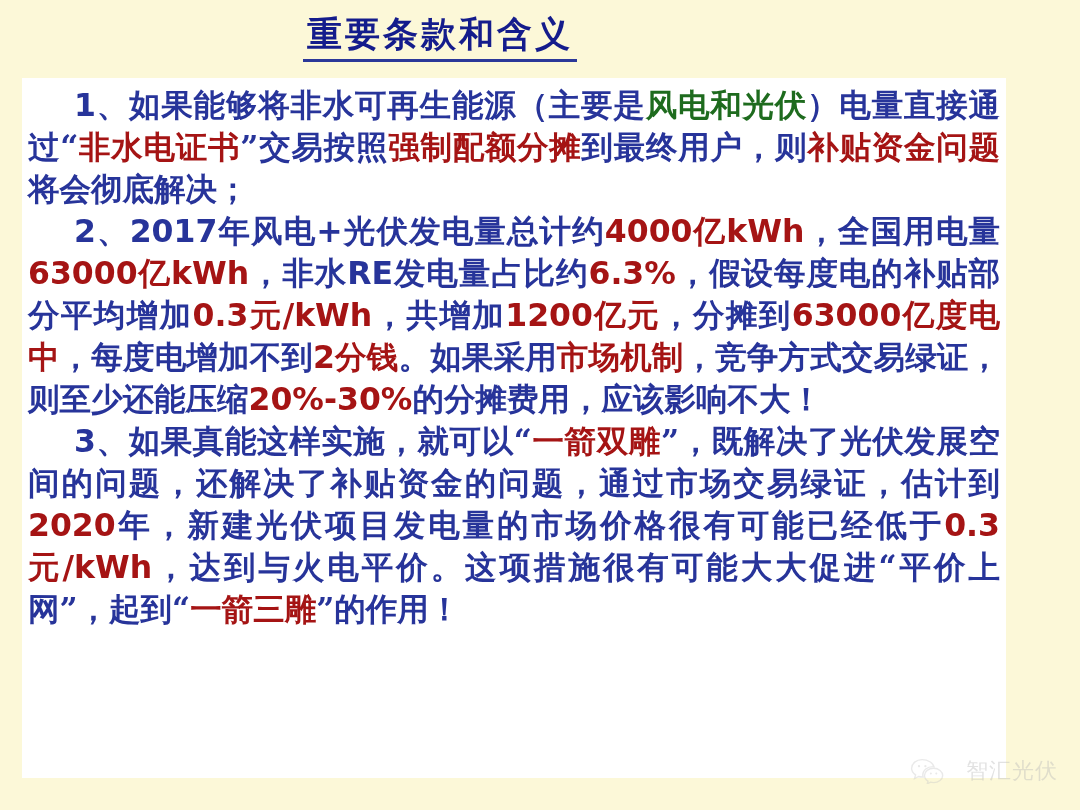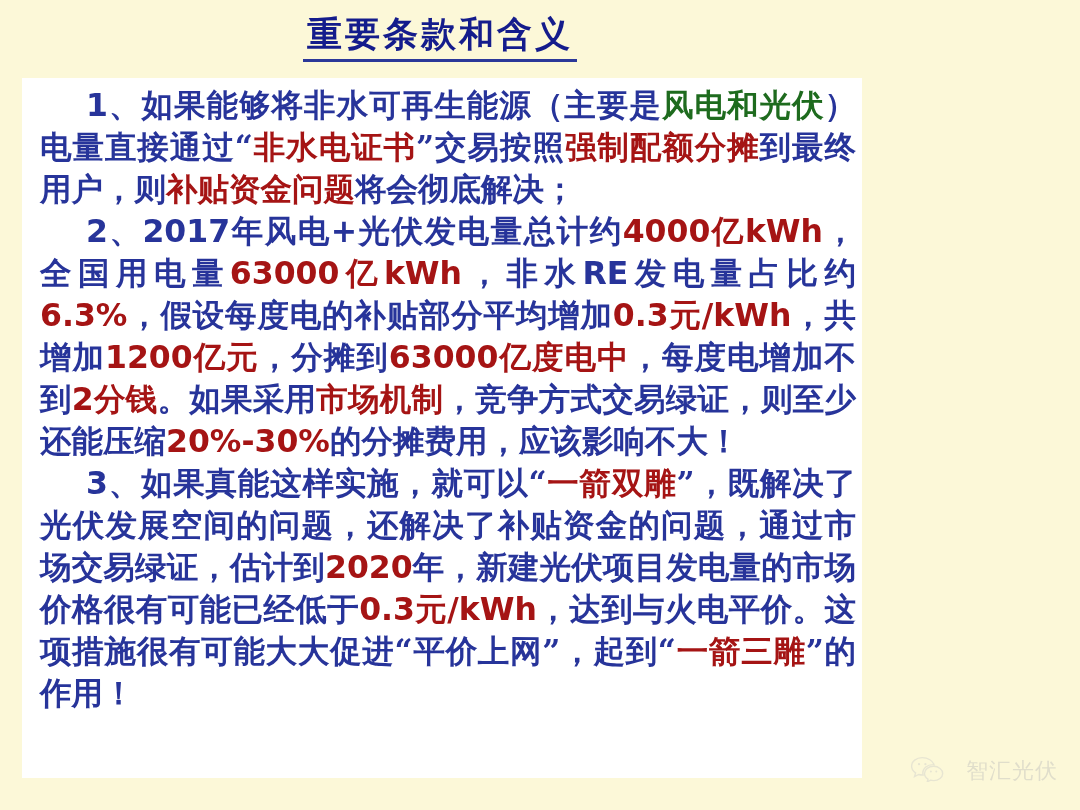--- a/index.html
+++ b/index.html
@@ -37,25 +37,25 @@
     line-height: 1.25;
     border-bottom: 3px solid #2B3899;
     padding: 0 4px 3px 4px;
     font-family: "DejaVu Serif", "Liberation Serif", serif;
   }
   
   #body-panel {
     position: absolute;
     left: 22px;
     top: 78px;
-    width: 840px;
+    width: 984px;
     height: 700px;
     background: #FFFFFF;
     box-sizing: border-box;
-    padding: 6px 6px 0 18px;
+    padding: 6px 6px 0 6px;
     overflow: hidden;
   }
   .para {
     color: #27349A;
     font-size: 31.5px;
     line-height: 42px;
     letter-spacing: 0px;
     text-align: justify;
     text-justify: inter-ideograph;
     margin: 0;
@@ -70,20 +70,21 @@
   .red   { color: #A51414; }
   .green { color: #1E6B1E; }
   .blue  { color: #27349A; }
   .ul    { text-decoration: underline; text-decoration-thickness: 2px; }
   
   #watermark {
     position: absolute;
     right: 22px;
     bottom: 24px;
     display: flex;
+    align-items: center;
     gap: 22px;
     opacity: 0.40;
     pointer-events: none;
   }
   #watermark .wm-text {
     color: #b8b8b8;
     font-size: 22px;
     letter-spacing: 1px;
     font-family: "DejaVu Sans", "Liberation Sans", sans-serif;
   }

